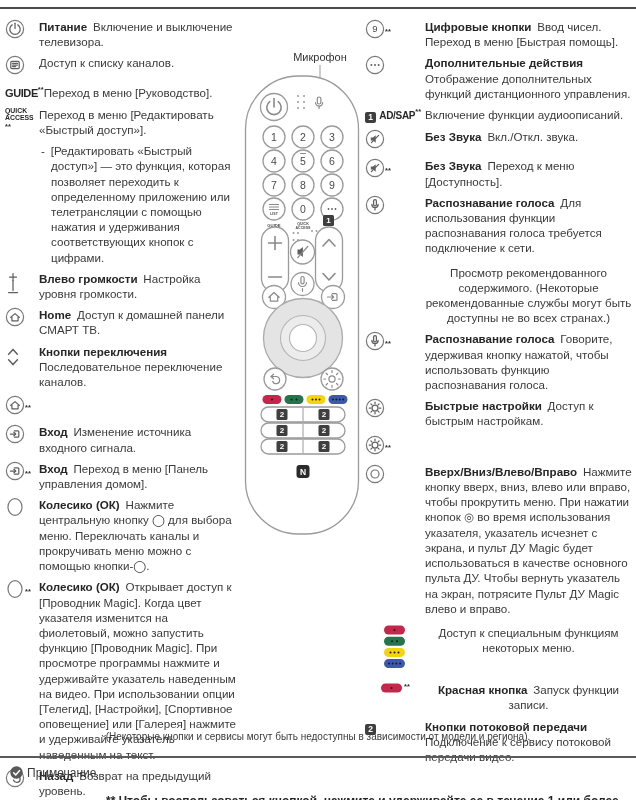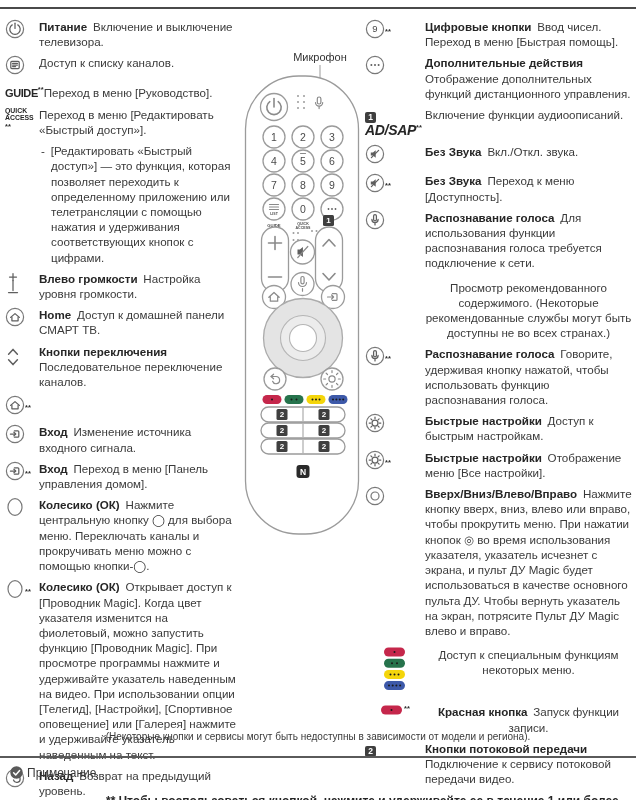--- a/index.html
+++ b/index.html
@@ -15,21 +15,21 @@
   .icell{flex:0 0 34px;padding-top:0;}
   .col-right .icell{flex:0 0 60px;}
   .tcell{flex:1;padding-right:2px;}
   .tcell.hang{padding-left:12px;text-indent:-10px;}
   .tcell b{color:#262626;}
   .stars{font-size:7.5px;font-weight:700;color:#2b2b2b;vertical-align:super;line-height:0;}
   .mlabel{font-weight:700;font-size:11px;letter-spacing:-0.4px;color:#262626;white-space:nowrap;}
   .mlabel.two{font-size:6.9px;line-height:7px;display:inline-block;letter-spacing:0;vertical-align:top;}
   .nbadge{display:inline-block;width:11px;height:11px;background:#3f3f3f;color:#fff;font-size:8.5px;
           font-weight:700;text-align:center;line-height:11.5px;border-radius:2px;vertical-align:-1px;}
-  .adsap{font-weight:700;font-size:14px;letter-spacing:-0.3px;color:#262626;font-style:italic;}
+  .adsap{font-weight:700;font-size:10px;letter-spacing:-0.3px;color:#262626;}
   .ci{width:20px;height:20px;display:inline-block;}
   .ci.tall{width:16px;height:26px;}
   .ci.pills{width:24px;height:45px;}
   .ci.pill1{width:24px;height:11px;}
   .ic-o{fill:none;stroke:#787878;stroke-width:1.2;}
   .ic-g{fill:none;stroke:#5f5f5f;stroke-width:1.25;stroke-linecap:round;stroke-linejoin:round;}
   .ic-g2{fill:none;stroke:#5f5f5f;stroke-width:1.5;stroke-linecap:round;stroke-linejoin:round;}
   .ic-f{fill:#5f5f5f;}
   .ic-t{font-size:9.5px;fill:#4a4a4a;text-anchor:middle;font-family:"Liberation Sans",sans-serif;}
   
@@ -401,21 +401,20 @@
               <path class="ic-g" d="M10 5.6V4.2M10 15.8v-1.4M5.6 10H4.2M15.8 10h-1.4M6.9 6.9 5.9 5.9M13.1 13.1l1 1M6.9 13.1l-1 1M13.1 6.9l1-1"></path>
             </svg></div>
           <div class="tcell"><b>Быстрые настройки</b> Доступ к быстрым настройкам.</div>
         </div>
         <div class="item">
           <div class="icell"><svg class="ci" viewBox="0 0 20 20">
               <circle cx="10" cy="10" r="8.6" class="ic-o"></circle>
               <circle class="ic-g" cx="10" cy="10" r="3"></circle>
               <path class="ic-g" d="M10 5.6V4.2M10 15.8v-1.4M5.6 10H4.2M15.8 10h-1.4M6.9 6.9 5.9 5.9M13.1 13.1l1 1M6.9 13.1l-1 1M13.1 6.9l1-1"></path>
             </svg><sup class="stars">**</sup></div>
-          <div class="tcell"><b>Быстрые настройки</b> Отображение меню [Все настройки].</div>
         </div>
         <div class="item">
           <div class="icell"><svg class="ci" viewBox="0 0 20 20">
               <circle cx="10" cy="10" r="8.6" class="ic-o"></circle>
               <circle class="ic-o" cx="10" cy="10" r="4"></circle>
             </svg></div>
           <div class="tcell"><b>Вверх/Вниз/Влево/Вправо</b> Нажмите кнопку вверх, вниз, влево или вправо, чтобы прокрутить меню. При нажатии кнопок ◎ во время использования указателя, указатель исчезнет с экрана, и пульт ДУ Magic будет использоваться в качестве основного пульта ДУ. Чтобы вернуть указатель на экран, потрясите Пульт ДУ Magic влево и вправо.</div>
         </div>
         <div class="item gap">
           <div class="icell"><svg class="ci pills" viewBox="0 0 24 45">

